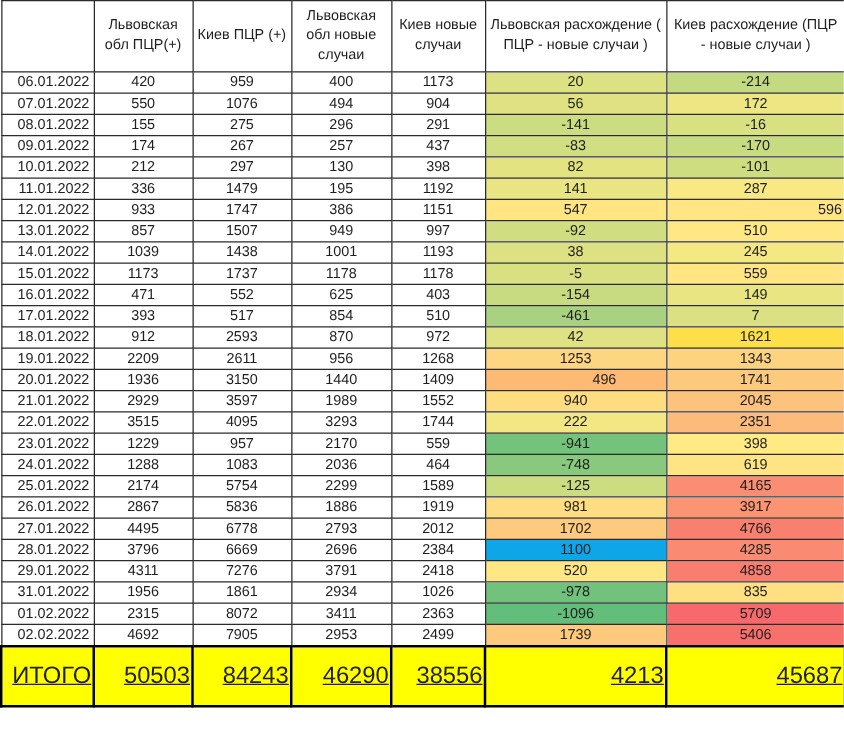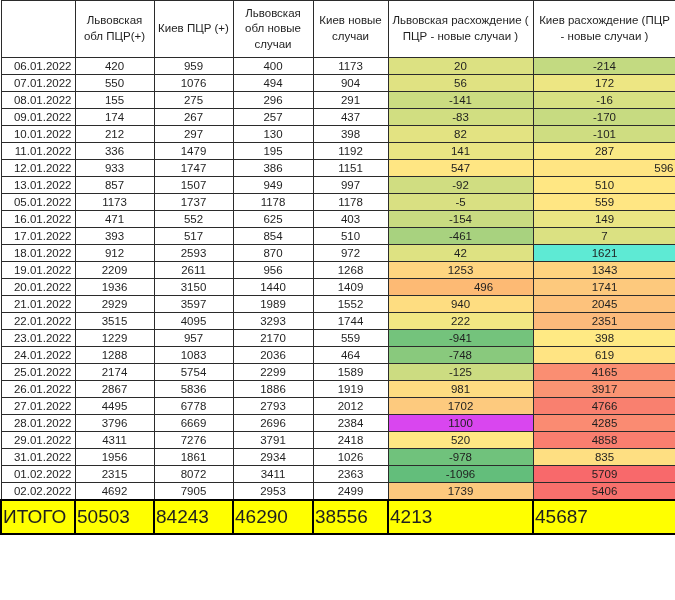--- a/index.html
+++ b/index.html
@@ -36,25 +36,26 @@
     text-align: center;
     vertical-align: middle;
     padding: 0 2px;
     background: #ffffff;
   }
   tbody td.date {
     text-align: right;
     padding-right: 3px;
   }
   tr.totals td {
-    height: 34px;
+    height: 48px;
     border: 2px solid #000000;
     font-size: 19px;
-    text-align: left;
+    text-align: right;
     vertical-align: middle;
+    text-decoration: underline;
   }
 </style>
 </head>
 <body>
 
 <table class="sheet">
   <colgroup>
       <col style="width: 74px;">
       <col style="width: 79px;">
       <col style="width: 79px;">
@@ -141,21 +142,30 @@
       <tr>
         <td class="date">13.01.2022</td>
         <td>857</td>
         <td>1507</td>
         <td>949</td>
         <td>997</td>
         <td style="background: rgb(208, 221, 129);">-92</td>
         <td style="background: rgb(255, 231, 131);">510</td>
       </tr>
       <tr>
-        <td class="date">05.01.2022</td>
+        <td class="date">14.01.2022</td>
+        <td>1039</td>
+        <td>1438</td>
+        <td>1001</td>
+        <td>1193</td>
+        <td style="background: rgb(222, 225, 130);">38</td>
+        <td style="background: rgb(244, 232, 131);">245</td>
+      </tr>
+      <tr>
+        <td class="date">15.01.2022</td>
         <td>1173</td>
         <td>1737</td>
         <td>1178</td>
         <td>1178</td>
         <td style="background: rgb(217, 224, 130);">-5</td>
         <td style="background: rgb(255, 230, 131);">559</td>
       </tr>
       <tr>
         <td class="date">16.01.2022</td>
         <td>471</td>
@@ -174,21 +184,21 @@
         <td style="background: rgb(168, 210, 127);">-461</td>
         <td style="background: rgb(219, 225, 130);">7</td>
       </tr>
       <tr>
         <td class="date">18.01.2022</td>
         <td>912</td>
         <td>2593</td>
         <td>870</td>
         <td>972</td>
         <td style="background: rgb(222, 226, 130);">42</td>
-        <td style="background: #5eead4;">1621</td>
+        <td style="background: #fde047;">1621</td>
       </tr>
       <tr>
         <td class="date">19.01.2022</td>
         <td>2209</td>
         <td>2611</td>
         <td>956</td>
         <td>1268</td>
         <td style="background: rgb(254, 213, 128);">1253</td>
         <td style="background: rgb(254, 211, 127);">1343</td>
       </tr>
@@ -263,21 +273,21 @@
         <td>2012</td>
         <td style="background: rgb(253, 202, 126); margin-left: 28px;">1702</td>
         <td style="background: rgb(249, 128, 111);">4766</td>
       </tr>
       <tr>
         <td class="date">28.01.2022</td>
         <td>3796</td>
         <td>6669</td>
         <td>2696</td>
         <td>2384</td>
-        <td style="background: #d946ef;">1100</td>
+        <td style="background: #0ea5e9;">1100</td>
         <td style="background: rgb(250, 139, 114);">4285</td>
       </tr>
       <tr>
         <td class="date">29.01.2022</td>
         <td>4311</td>
         <td>7276</td>
         <td>3791</td>
         <td>2418</td>
         <td style="background: rgb(255, 231, 131);">520</td>
         <td style="background: rgb(249, 126, 111);">4858</td>

